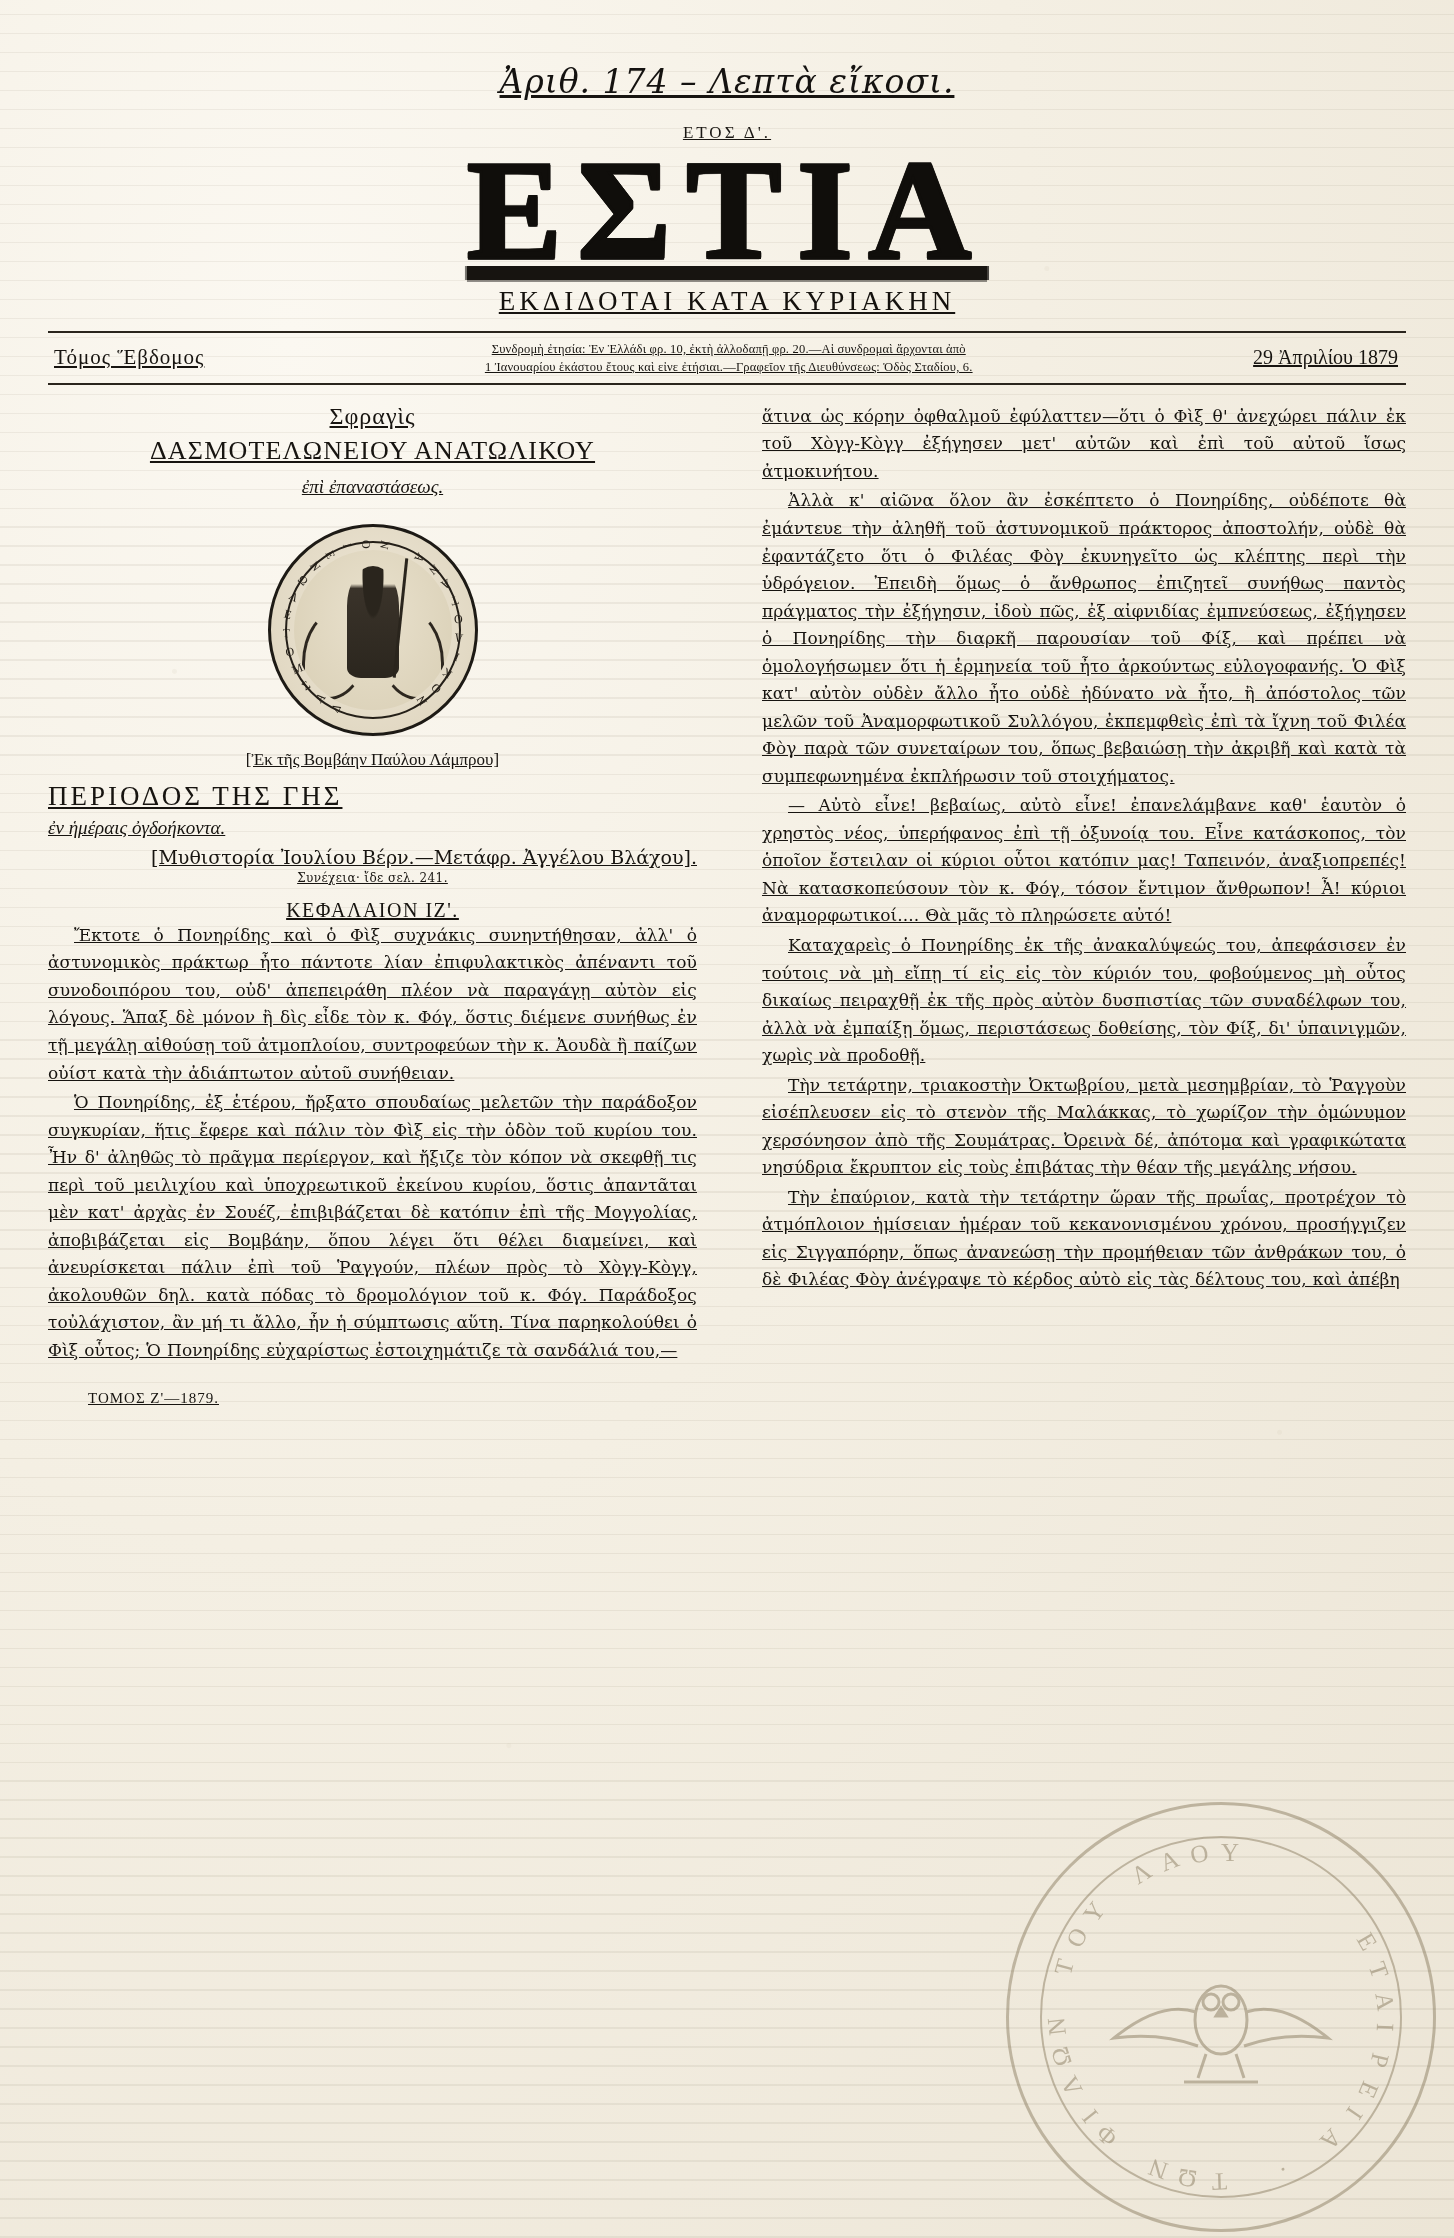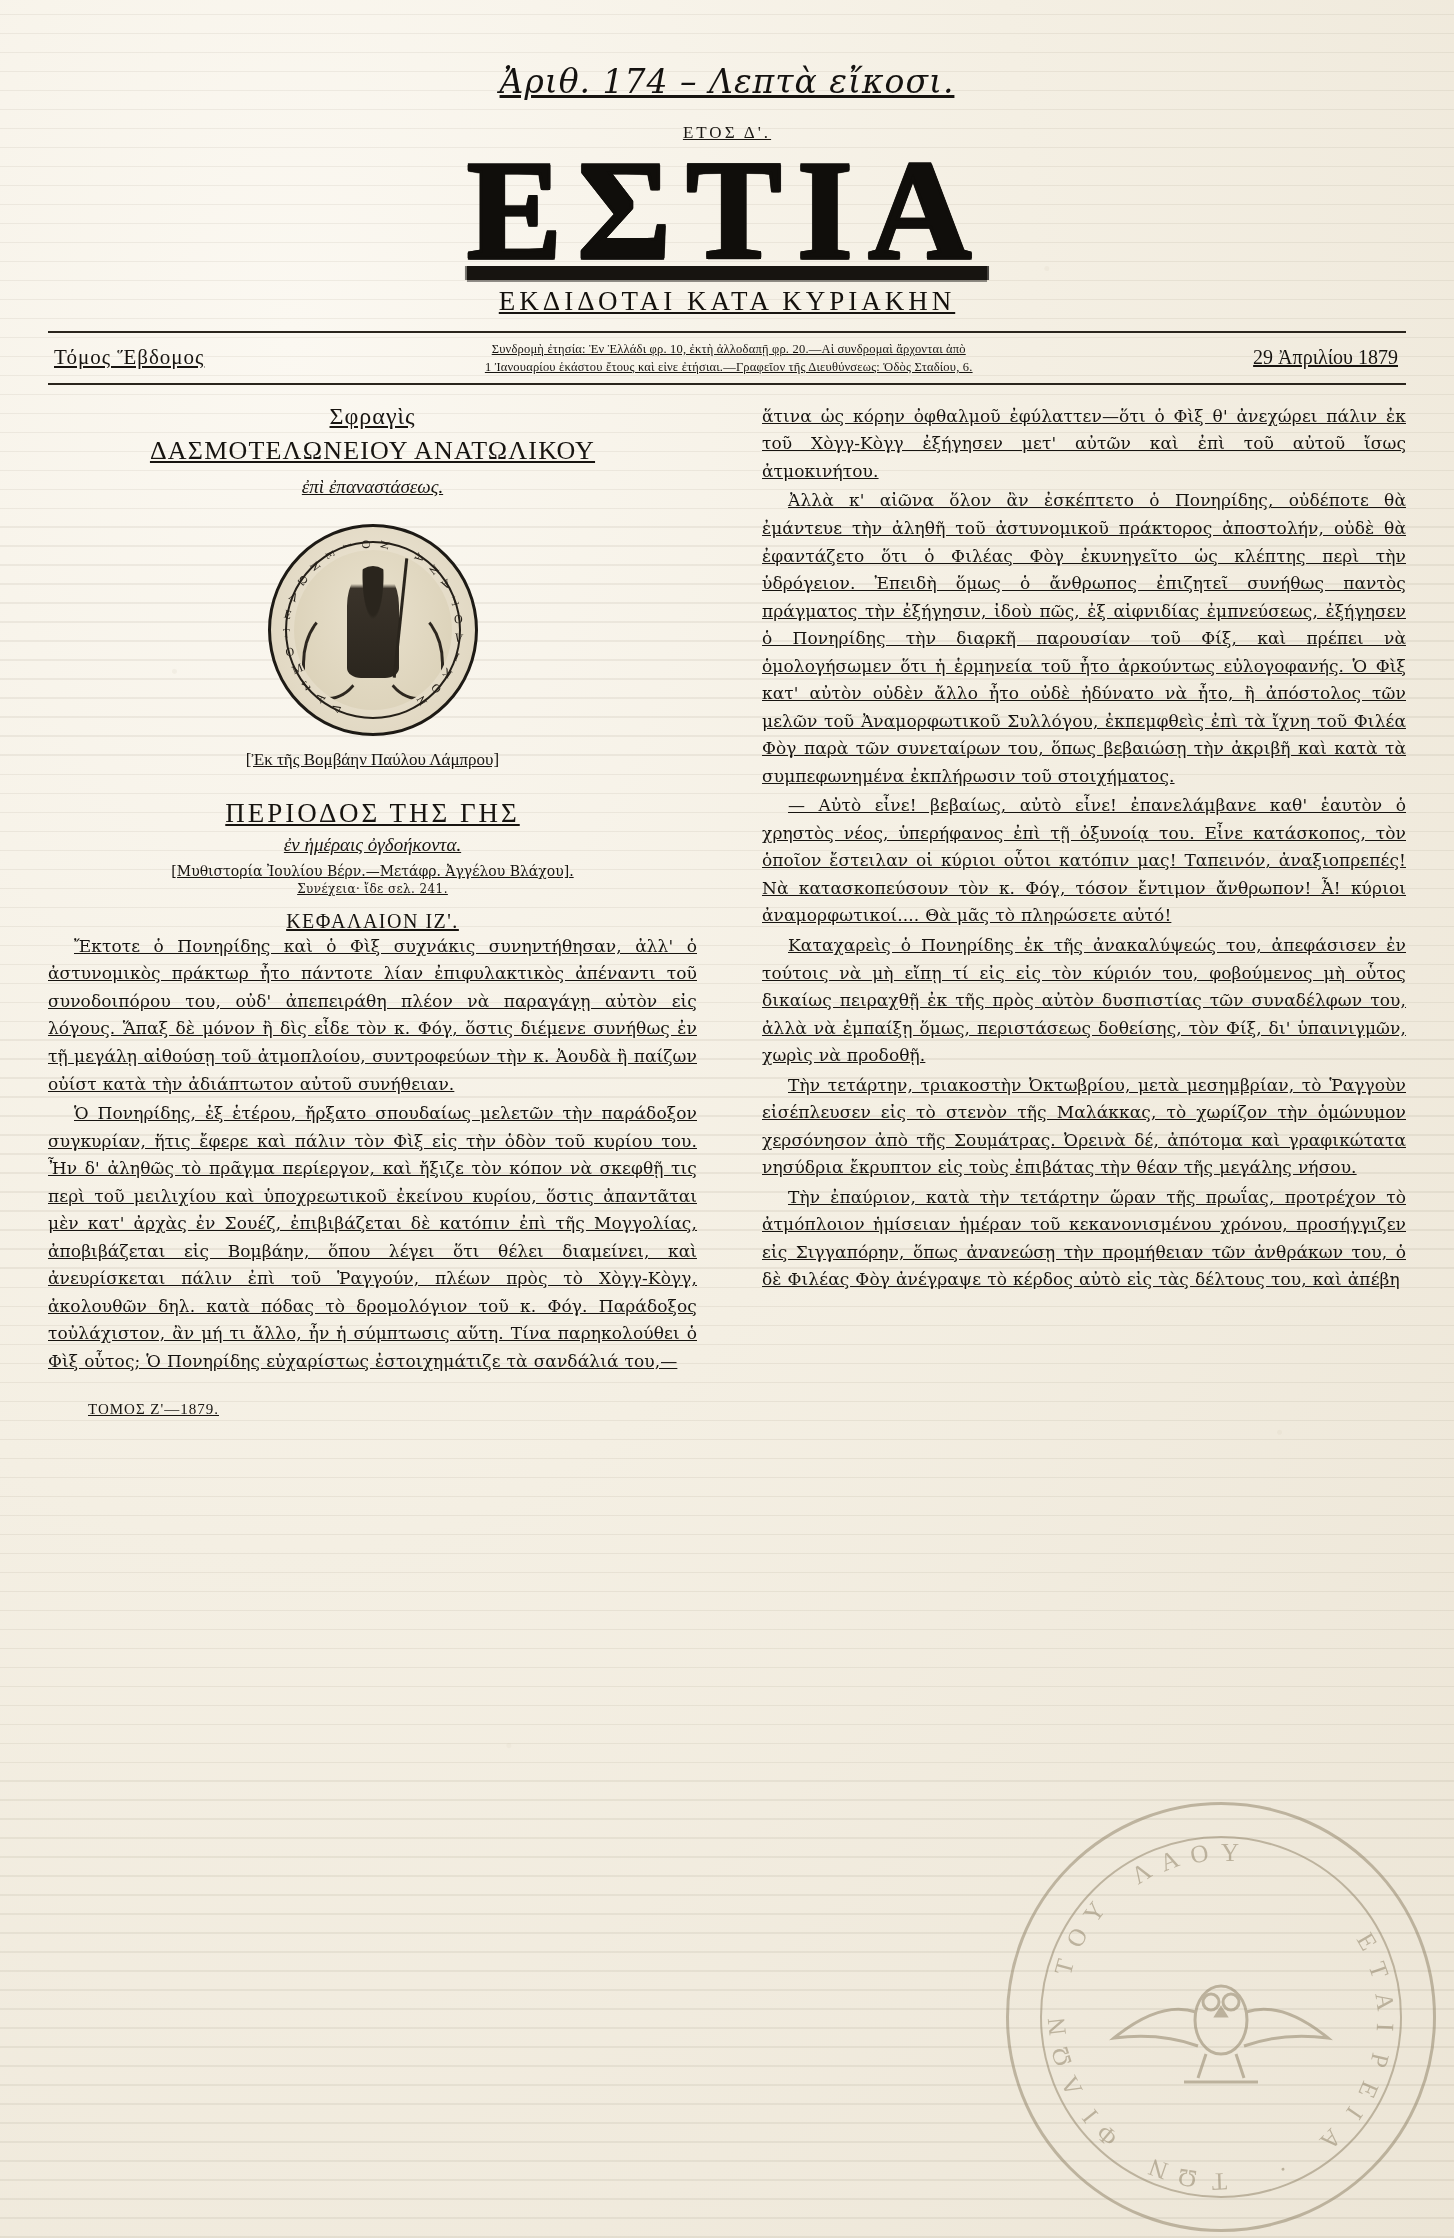--- a/index.html
+++ b/index.html
@@ -241,37 +241,37 @@
     transform-origin: 0 0;
   }
   .seal-caption {
     text-align: center;
     font-family: "Liberation Serif", serif;
     font-size: 17px;
     margin-top: 4px;
   }
 
   .serial-head {
-    text-align: center;
-    margin-top: 28px;
+    text-align: left;
+    margin-top: 11px;
     font-family: "Liberation Serif", serif;
   }
   .serial-title {
     font-size: 27px;
     letter-spacing: 3px;
   }
   .serial-sub {
     font-size: 19px;
     font-style: italic;
     margin-top: 5px;
   }
   .serial-credit {
-    font-size: 14px;
+    font-size: 19px;
     margin-top: 7px;
-    text-align: center;
+    text-align: right;
   }
   .serial-note {
     font-size: 12px;
     text-align: center;
     margin-top: 3px;
     letter-spacing: 0.4px;
   }
   .chapter {
     text-align: center;
     font-family: "Liberation Serif", serif;

